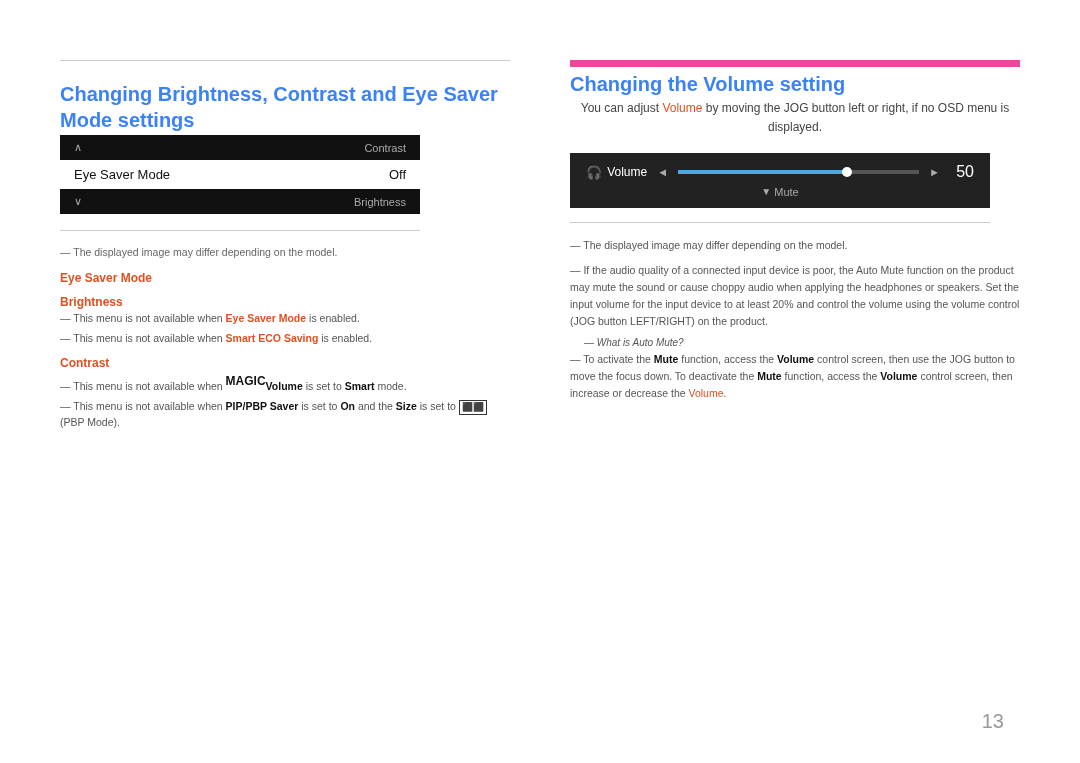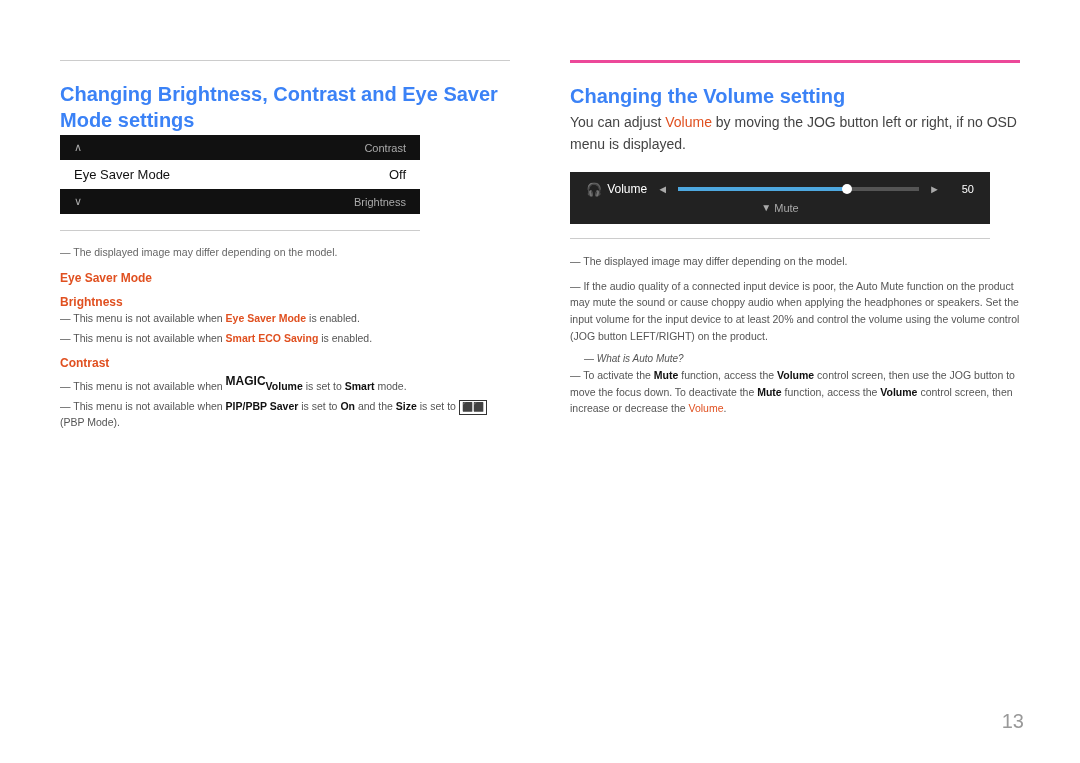--- a/index.html
+++ b/index.html
@@ -23,37 +23,38 @@
     }
 
     .left-column {
       flex: 1;
       border-top: 1px solid #ccc;
       padding-top: 20px;
     }
 
     .right-column {
       flex: 1;
-      border-top: 3px solid #ec4899;
-      padding-top: 20px;
+      border-top: 7px solid #ec4899;
+      padding-top: 4px;
     }
 
     h1 {
       font-size: 20px;
       font-weight: bold;
       color: #3b82f6;
       margin-bottom: 2px;
       line-height: 1.3;
     }
 
     .intro-text {
-      font-size: 14px;
+      font-size: 12px;
       color: #444;
       line-height: 1.6;
       margin-bottom: 16px;
+      text-align: center;
     }
 
     .highlight-red {
       color: #e05020;
       font-weight: normal;
     }
 
     .highlight-bold-red {
       color: #e05020;
       font-weight: bold;
@@ -203,21 +204,21 @@
       font-size: 11px;
     }
 
     .arrow-right {
       color: #aaa;
       font-size: 11px;
     }
 
     .volume-value {
       color: #fff;
-      font-size: 11px;
+      font-size: 16px;
       min-width: 24px;
       text-align: right;
     }
 
     .mute-row {
       display: flex;
       justify-content: center;
       padding-top: 5px;
     }
 
@@ -266,21 +267,21 @@
       margin-left: 14px;
     }
 
     .right-note-sub-label::before {
       content: '— ';
     }
 
     .page-number {
       position: absolute;
       bottom: 30px;
-      right: 56px;
+      right: 76px;
       font-size: 20px;
       color: #999;
       font-weight: 300;
     }
 
     .bold-inline {
       font-weight: bold;
       color: #111;
     }
 

